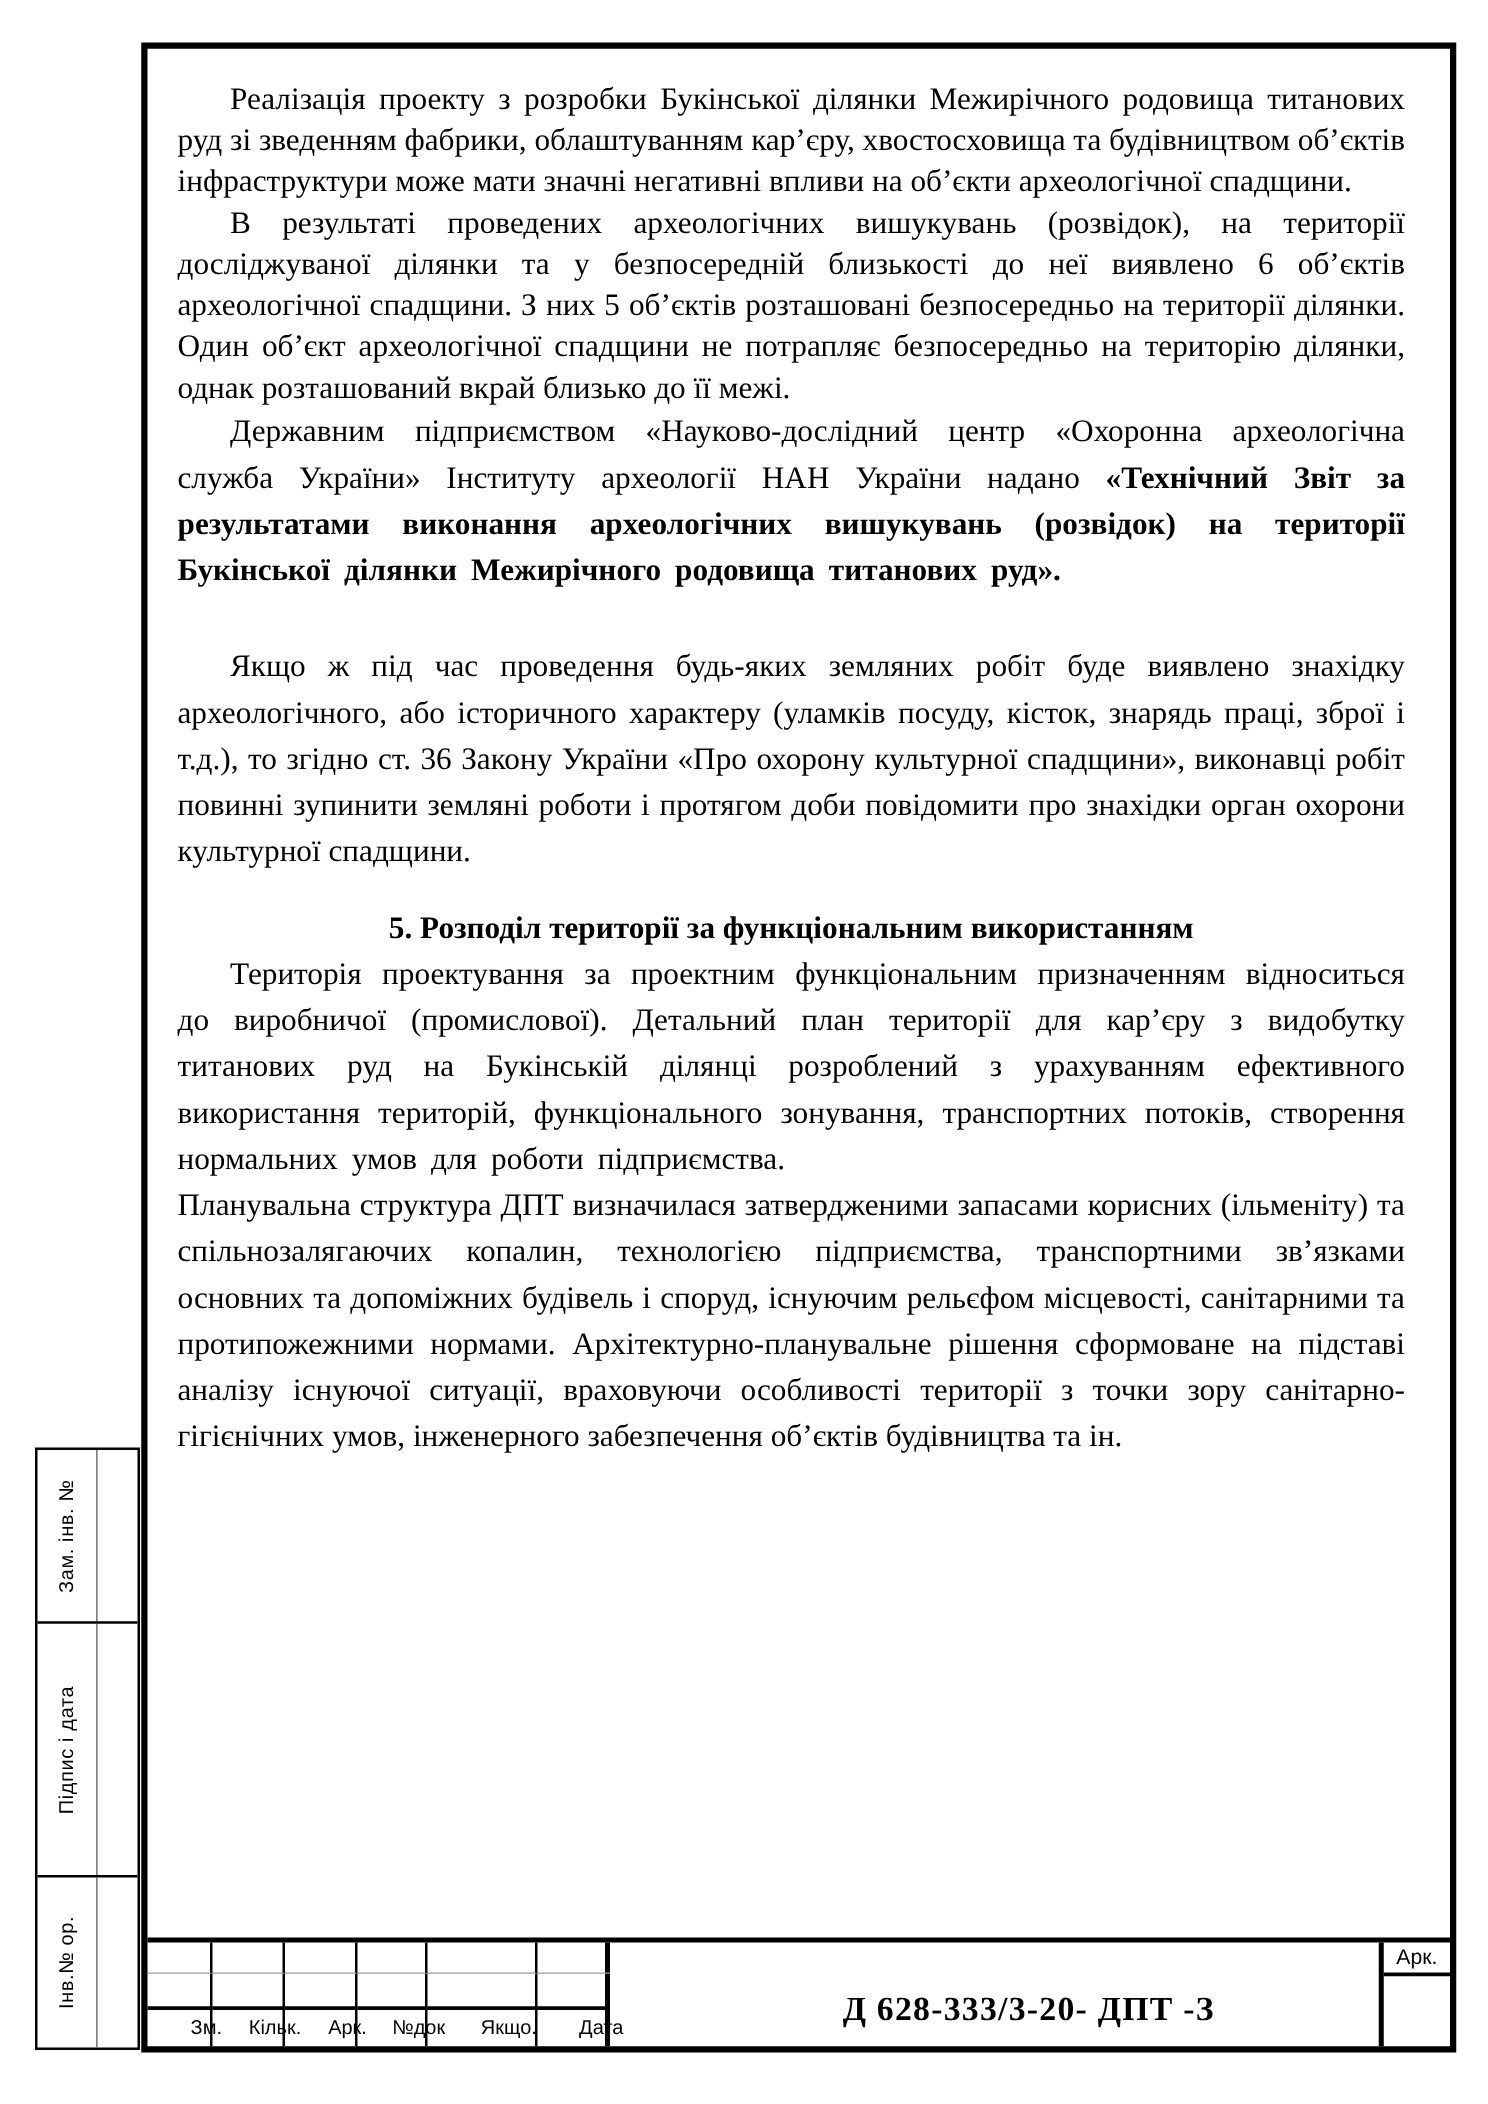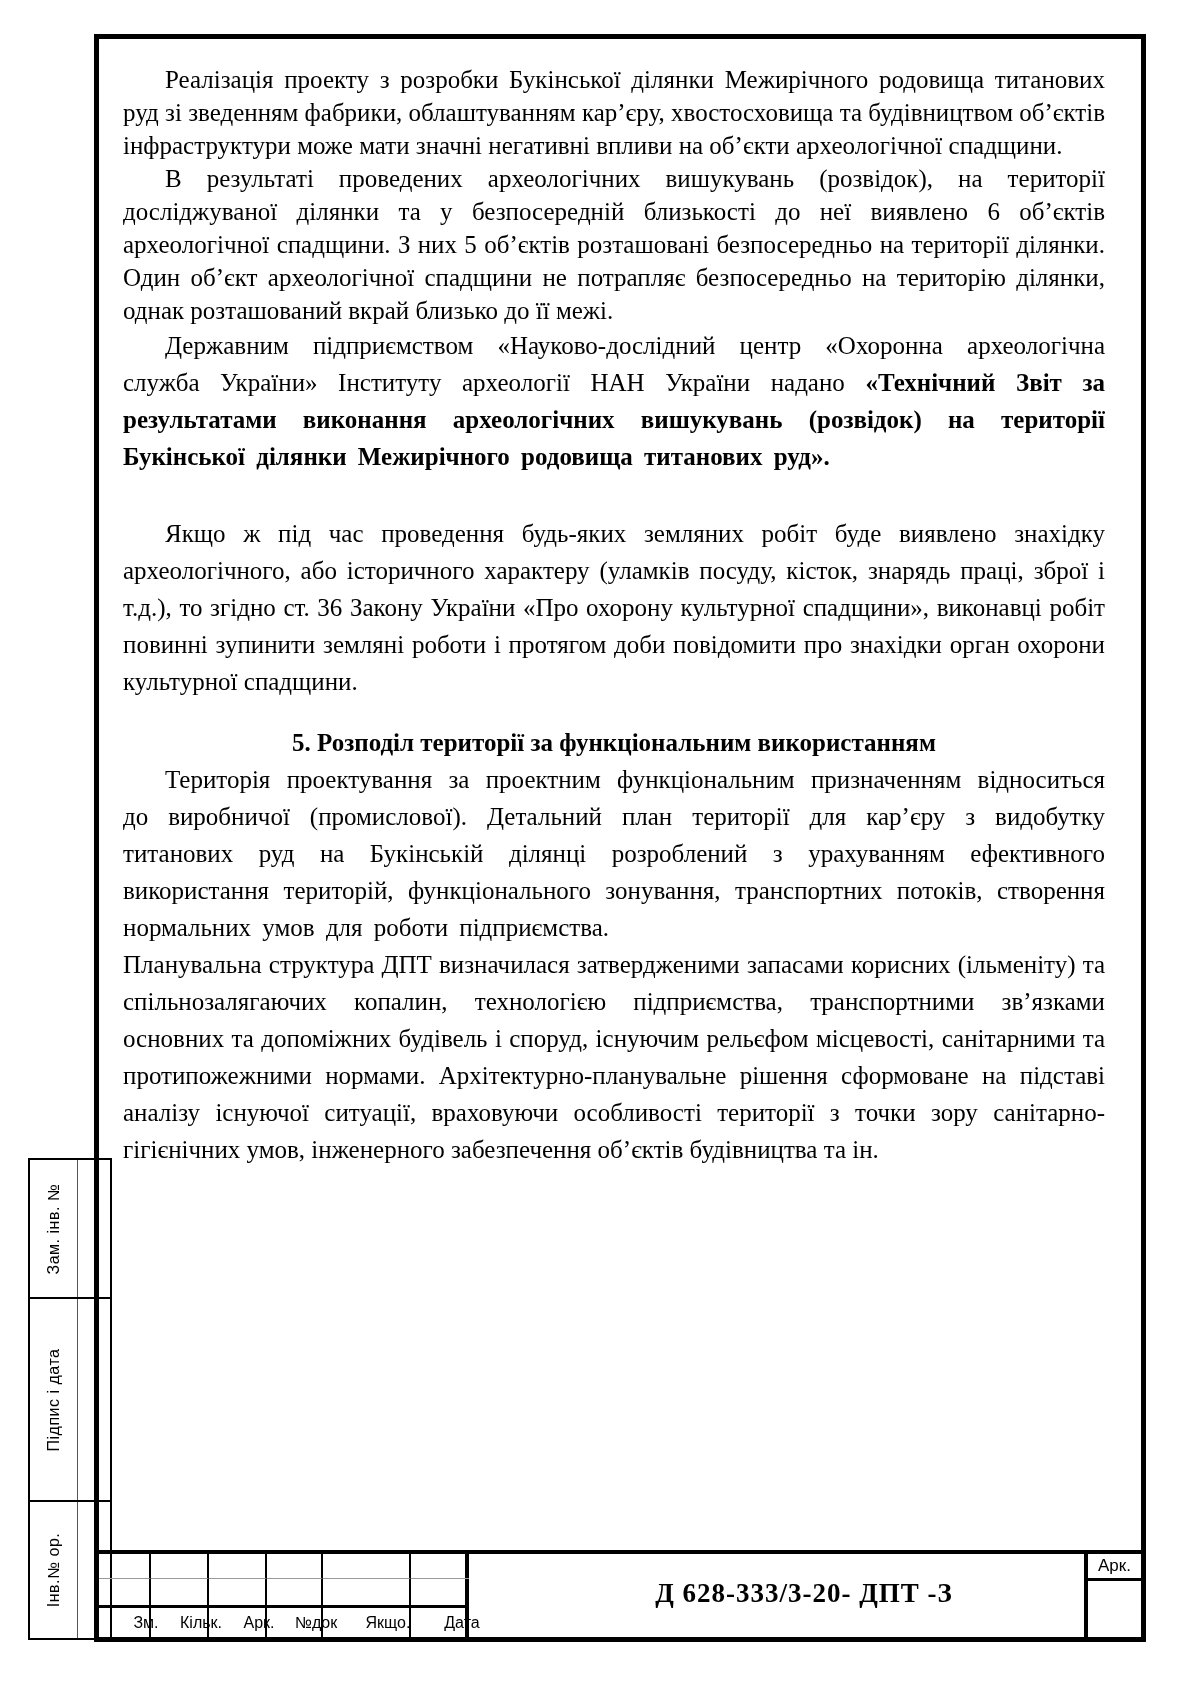--- a/index.html
+++ b/index.html
@@ -1,19 +1,19 @@
 <!DOCTYPE html>
 <html lang="uk"><head>
 <meta charset="utf-8">
 <style>
   html,body{margin:0;padding:0;background:#fff;}
   .page{position:relative;width:1190px;height:1683px;background:#fff;color:#000;overflow:hidden;}
 
   
-  .frame{position:absolute;left:94px;top:34px;width:1052px;height:1608px;
+  .frame{position:absolute;left:113px;top:34px;width:1052px;height:1608px;
          border:5px solid #000;box-sizing:border-box;}
 
   
   .content{position:absolute;left:24px;right:36px;top:24px;bottom:90px;
            font-family:"Liberation Serif",serif;font-size:25px;line-height:33px;
            text-align:justify;}
   .para{margin:0;}
   .indent{text-indent:42px;}
   .wide{line-height:37px;}
   .spread{word-spacing:5px;}
@@ -44,21 +44,21 @@
               border-top:4px solid #000;display:flex;box-sizing:content-box;}
   .tb-table{width:370px;border-right:4px solid #000;box-sizing:border-box;
             display:grid;grid-template-columns:52px 58px 58px 56px 88px 58px;
             grid-template-rows:25px 29px 1fr;}
   .tb-cell{box-sizing:border-box;border-right:2px solid #000;
            display:flex;align-items:center;justify-content:center;
            font-family:"Liberation Sans",sans-serif;font-size:16px;padding-left:44px;}
   .tb-cell.last{border-right:none;}
   .tb-cell.r1{border-bottom:1px solid #999;}
   .tb-cell.r2{border-bottom:3px solid #000;}
-  .tb-doc{flex:1;display:flex;justify-content:center;
+  .tb-doc{flex:1;display:flex;align-items:center;justify-content:center;
           padding:24px 0 0 55px;box-sizing:border-box;}
   .docnum{font-family:"Liberation Serif",serif;font-weight:bold;font-size:27px;
           letter-spacing:1px;white-space:nowrap;}
   .tb-right{width:57px;border-left:4px solid #000;box-sizing:border-box;
             display:flex;flex-direction:column;}
   .tb-ark{height:27px;border-bottom:3px solid #000;box-sizing:border-box;
           display:flex;align-items:center;justify-content:center;
           font-family:"Liberation Sans",sans-serif;font-size:17px;}
   .tb-ark-val{flex:1;}
 </style>

